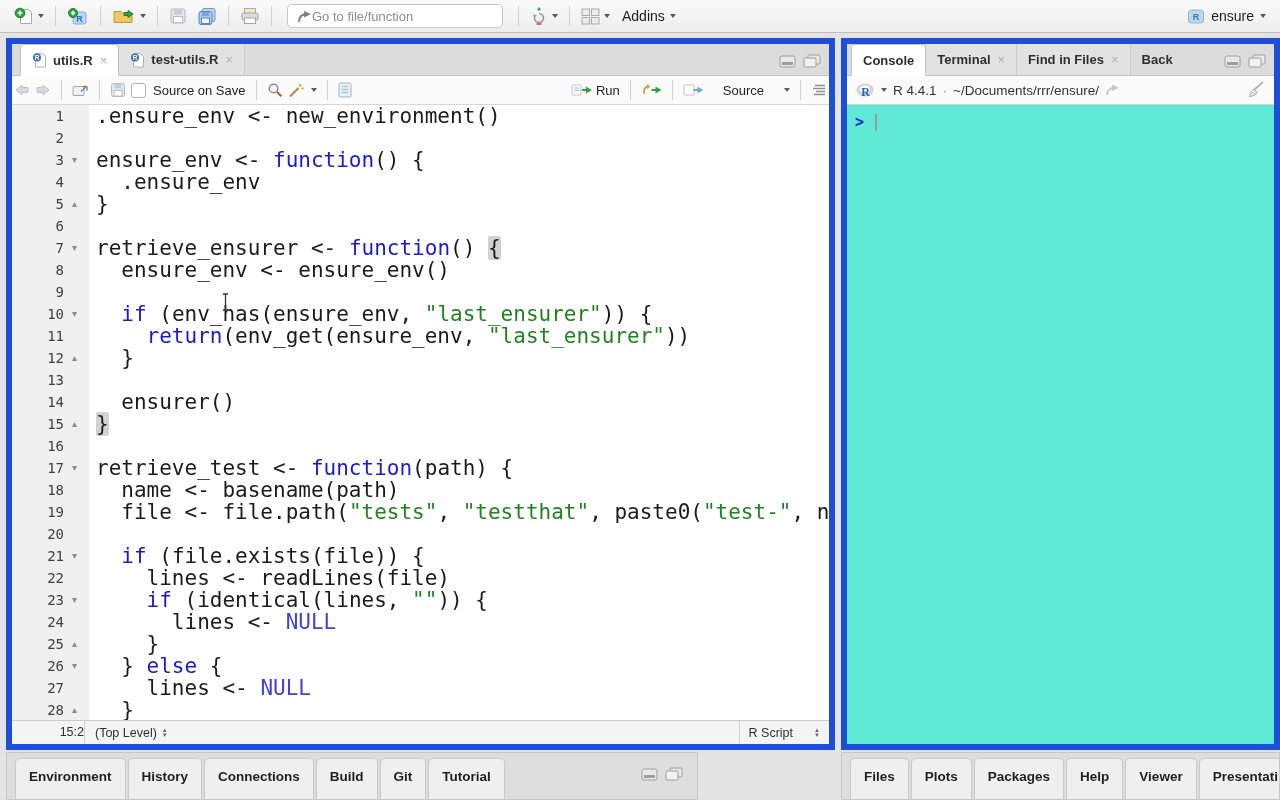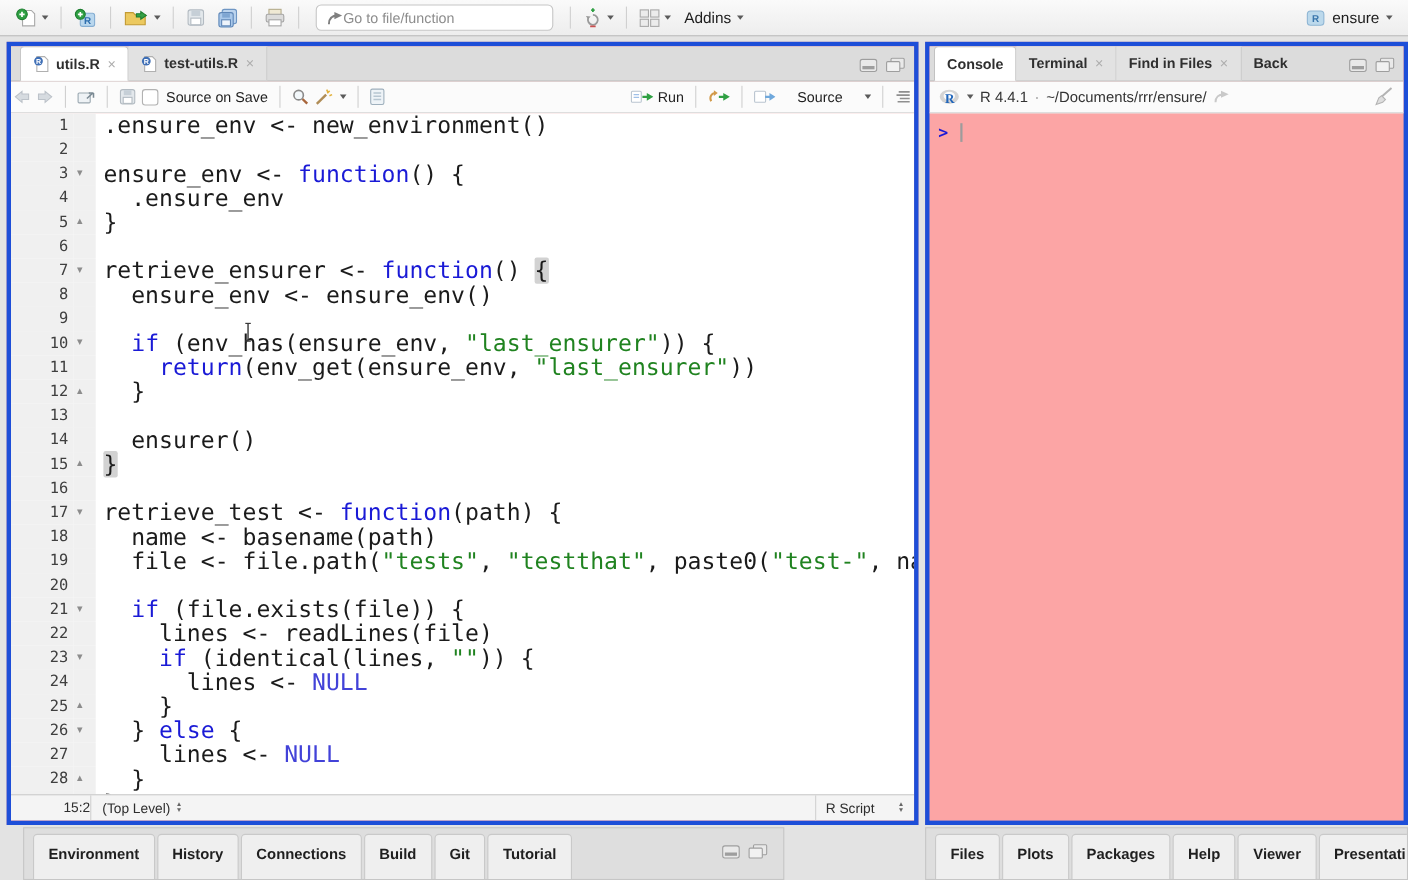--- a/index.html
+++ b/index.html
@@ -8,21 +8,21 @@
   
   .topbar{position:absolute;top:0;left:0;width:1280px;height:33px;background:linear-gradient(#fafafa,#ededed);border-bottom:1px solid #bdbdbd;display:flex;align-items:center;padding:0 10px;box-sizing:border-box;gap:2px;z-index:5}
   .tbtn{display:flex;align-items:center;gap:4px;background:none;border:none;padding:2px 4px;cursor:default}
   .caret{width:0;height:0;border-left:3.5px solid transparent;border-right:3.5px solid transparent;border-top:4px solid #5a5a5a;display:inline-block}
   .vsep{width:1px;height:20px;background:#d0d0d0;margin:0 5px}
   .goto{width:196px;height:22px;background:#fff;border:1px solid #c6c6c6;border-radius:5px;display:flex;align-items:center;gap:0;padding:0 9px;margin:0 8px;font-size:13px;color:#8d8d8d;box-sizing:content-box}
   .spacer{flex:1}
   .addins{display:flex;align-items:center;gap:5px;font-size:14px;color:#1d1d1d;padding:2px 6px}
   .proj{display:flex;align-items:center;gap:6px;font-size:14px;color:#1d1d1d;padding:2px 4px}
   
-  .pane{position:absolute;background:#fca5a5;border:4px solid #1d4ed8;box-sizing:border-box;overflow:hidden}
+  .pane{position:absolute;background:#5eead4;border:6px solid #1d4ed8;box-sizing:border-box;overflow:hidden}
   #src-pane{left:6px;top:38px;width:829px;height:712px}
   #console-pane{left:841px;top:38px;width:439px;height:712px}
   .tabbar{height:32px;background:#dcdcdc;border-bottom:1px solid #c2c2c2;display:flex;align-items:stretch;padding-left:8px;position:relative;box-sizing:border-box}
   .tab{display:flex;align-items:center;gap:6px;padding:0 11px;font-size:13px;font-weight:700;color:#2f2f2f;background:#e2e2e2;border-right:1px solid #cdcdcd;box-sizing:border-box;white-space:nowrap}
   .tab.active{background:#fff;border:1px solid #c2c2c2;border-bottom:1px solid #fff;margin-bottom:-1px;border-radius:4px 4px 0 0}
   .tab.trunc{max-width:56px;overflow:hidden;border-right:none;background:transparent}
   .tclose{color:#adadad;font-weight:400;font-size:13px;margin-left:1px}
   .winbtns{position:absolute;display:flex;gap:7px;align-items:center;right:8px;top:10px;z-index:3}
   
   .edtoolbar{height:29px;border-bottom:1px solid #d6d6d6;background:#fbfbfb;display:flex;align-items:center;padding:0 2px;gap:5px;font-size:13px;color:#1f1f1f;box-sizing:border-box}
@@ -42,21 +42,21 @@
   .statmid{flex:1;padding-left:10px;display:flex;align-items:center;gap:5px}
   .statright{border-left:1px solid #d2d2d2;padding:0 9px;display:flex;align-items:center;gap:21px;height:100%}
   .spin{display:inline-flex;flex-direction:column;font-size:6px;line-height:4.6px;color:#666;letter-spacing:0}
   
   .constoolbar{height:29px;border-bottom:1px solid #d6d6d6;background:#fbfbfb;display:flex;align-items:center;padding:0 8px;gap:6px;font-size:13.5px;color:#333;box-sizing:border-box}
   #console-out{padding:7px 8px;font-family:"DejaVu Sans Mono",monospace;font-size:15px;line-height:21px;display:flex;align-items:center}
   .prompt{color:#1a1ad6;font-weight:bold}
   .concaret{width:2px;height:17px;background:#9c9c9c;margin-left:11px}
   
   .bbar{position:absolute;top:752px;height:48px;background:#dedede;border:1px solid #c6c6c6;box-sizing:border-box;overflow:hidden;display:flex;align-items:flex-start;padding:5px 8px 0;gap:2px}
-  #bl-bar{left:21px;width:692px}
+  #bl-bar{left:6px;width:692px}
   #br-bar{left:841px;width:439px}
   .btab{height:50px;background:#efefef;border:1px solid #c9c9c9;border-radius:4px 4px 0 0;padding:10px 13px 0;font-size:13.5px;font-weight:700;color:#1f1f1f;box-sizing:border-box;white-space:nowrap}
   .bbar .winbtns{top:14px;right:14px}
   
   .ibeam{position:absolute;left:221px;top:293px;z-index:9}
 </style>
 </head>
 <body>
 
 <div class="topbar">

